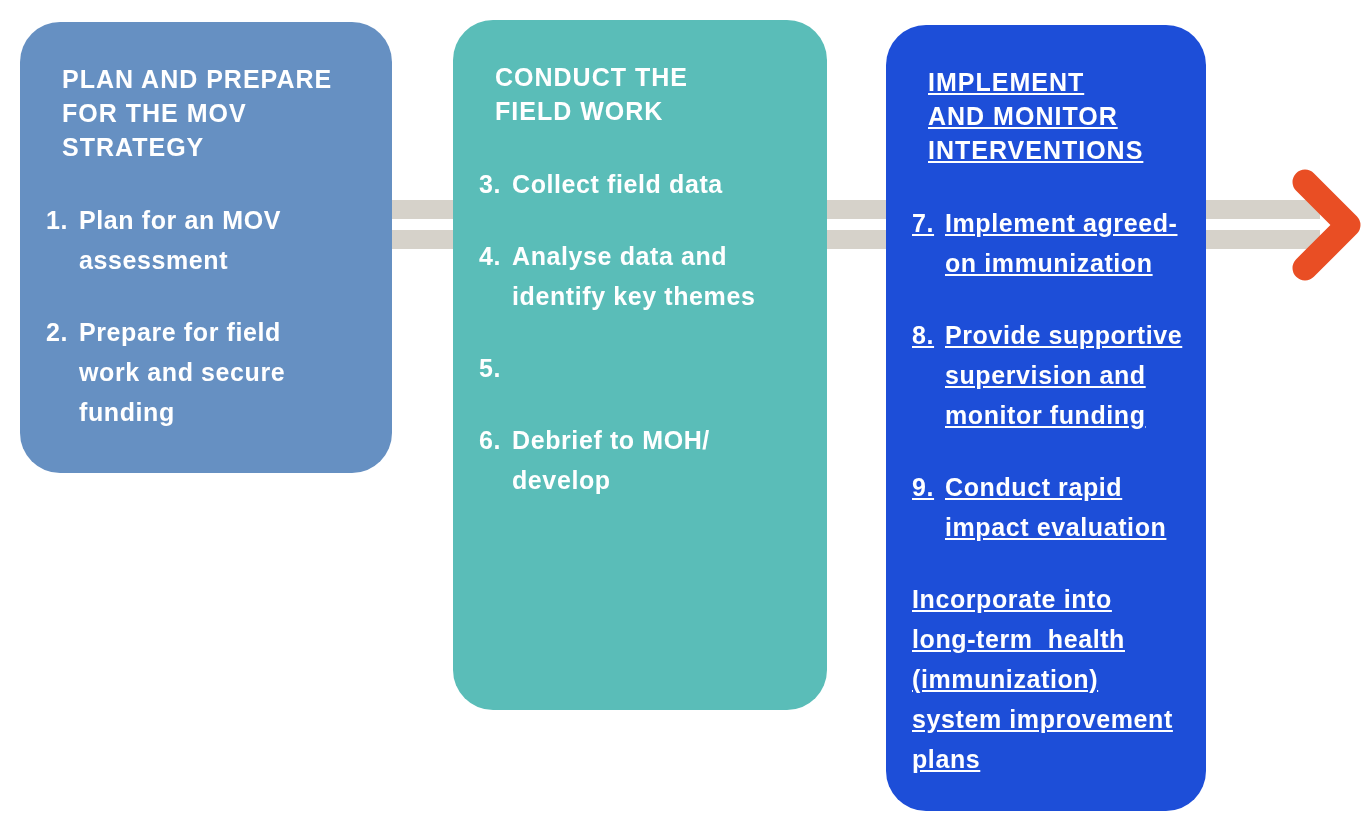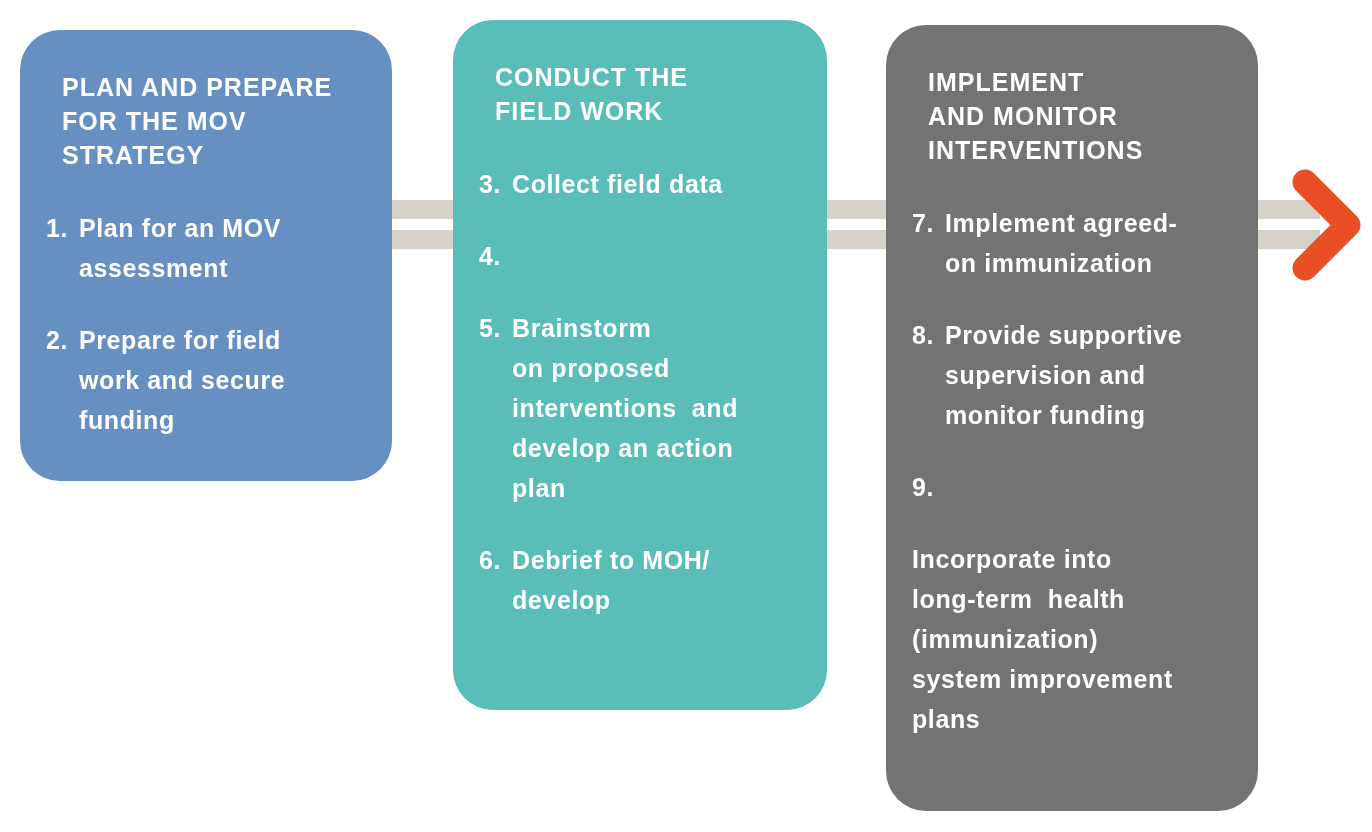--- a/index.html
+++ b/index.html
@@ -29,23 +29,23 @@
 
   
   .stage {
     position: absolute;
     border-radius: 40px;
     color: #ffffff;
     z-index: 1;
     box-sizing: border-box;
     padding: 40px 16px 0 26px;
   }
-  .stage.blue   { left: 20px;  top: 30px; width: 372px; height: 451px; background: #6690c2; }
+  .stage.blue   { left: 20px;  top: 22px; width: 372px; height: 451px; background: #6690c2; }
   .stage.teal   { left: 453px; top: 20px; width: 374px; height: 690px; background: #5abdb8; }
-  .stage.orange { left: 886px; top: 25px; width: 372px; height: 786px; background: #737373; }
+  .stage.orange { left: 886px; top: 25px; width: 320px; height: 786px; background: #1d4ed8; text-decoration: underline; }
 
   .stage-header {
     margin-left: 16px;
     font-size: 25px;
     font-weight: 700;
     line-height: 34px;
     letter-spacing: 1px;
     white-space: pre-line;
   }
   .stage-items {
@@ -107,28 +107,25 @@
   <div class="stage teal">
     <div class="stage-header">CONDUCT THE
 FIELD WORK</div>
     <div class="stage-items">
       <div class="item">
         <span class="item-num">3.</span>
         <span class="item-text">Collect field data</span>
       </div>
       <div class="item">
         <span class="item-num">4.</span>
+        <span class="item-text">Analyse data and
+identify key themes</span>
       </div>
       <div class="item">
         <span class="item-num">5.</span>
-        <span class="item-text">Brainstorm
-on proposed
-interventions  and
-develop an action
-plan</span>
       </div>
       <div class="item">
         <span class="item-num">6.</span>
         <span class="item-text">Debrief to MOH/
 develop</span>
       </div>
     </div>
   </div>
 
   <div class="stage orange">
@@ -142,20 +139,22 @@
 on immunization</span>
       </div>
       <div class="item">
         <span class="item-num">8.</span>
         <span class="item-text">Provide supportive
 supervision and
 monitor funding</span>
       </div>
       <div class="item">
         <span class="item-num">9.</span>
+        <span class="item-text">Conduct rapid
+impact evaluation</span>
       </div>
       <div class="item">
         <span class="item-text">Incorporate into
 long-term  health
 (immunization)
 system improvement
 plans</span>
       </div>
     </div>
   </div>

